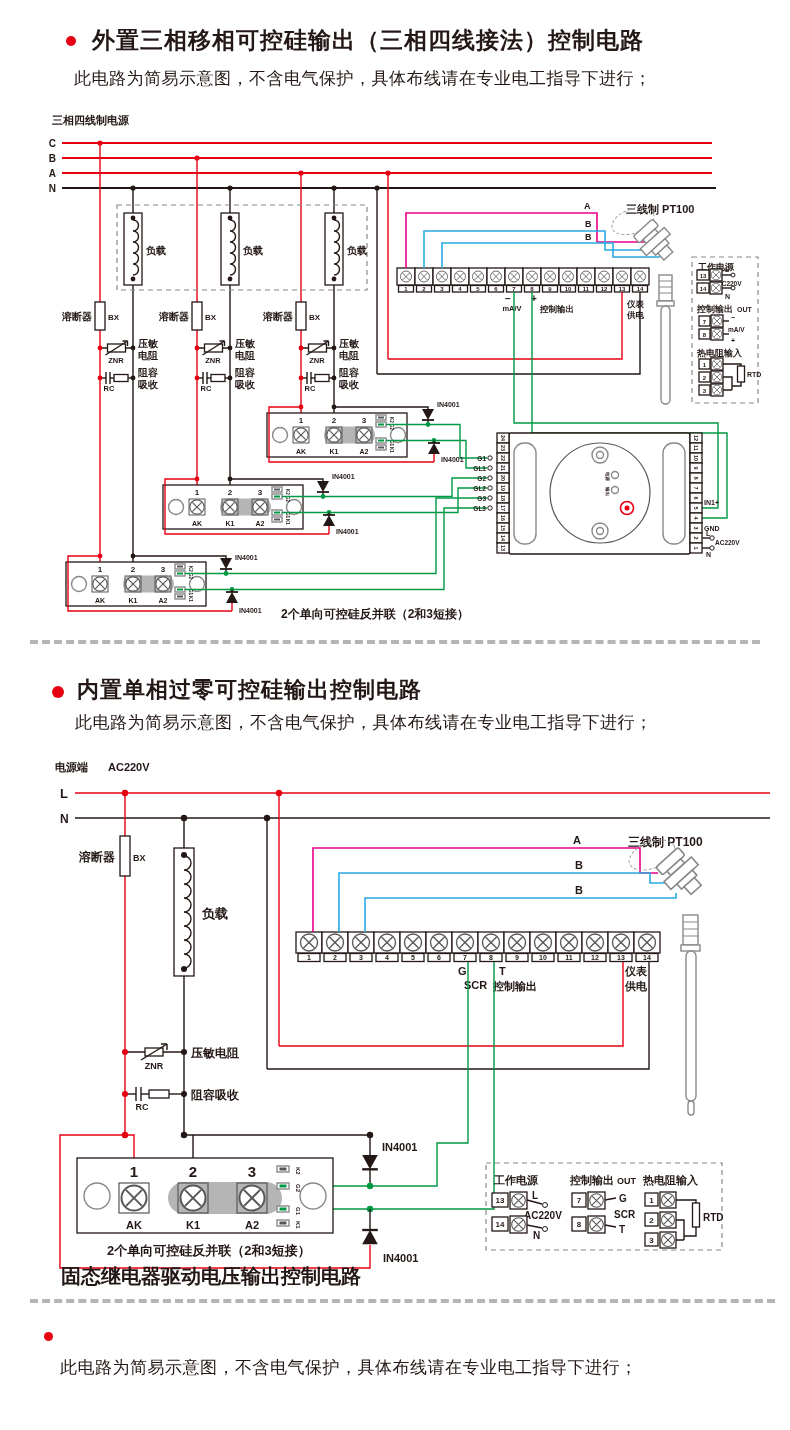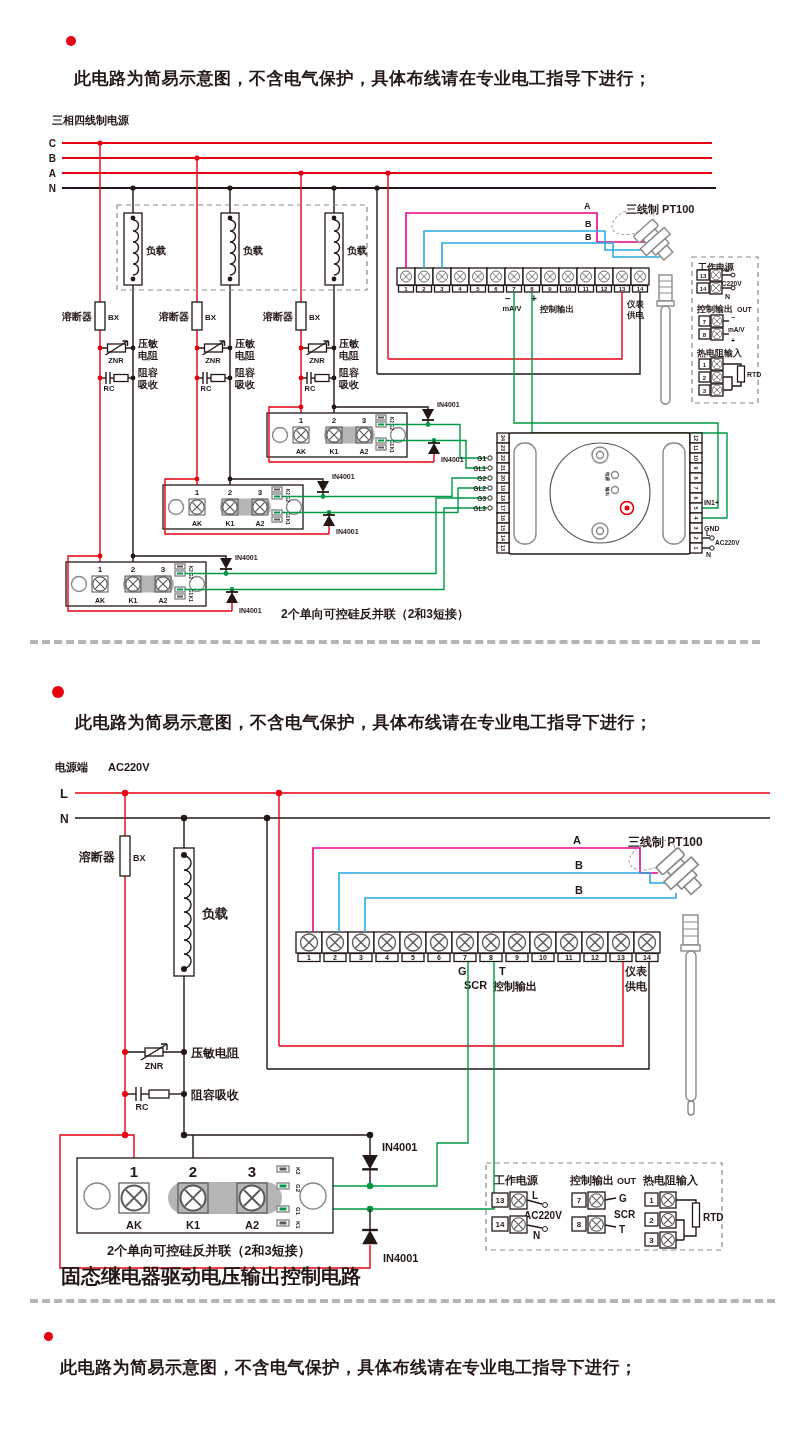--- a/index.html
+++ b/index.html
@@ -3,41 +3,42 @@
 <meta charset="utf-8">
 <style>
   html,body{margin:0;padding:0;background:#fff}
   .page{position:relative;width:790px;height:1430px;background:#fff;overflow:hidden;
         font-family:"Liberation Sans","DejaVu Sans",sans-serif;color:#231815}
   .abs{position:absolute}
   .bullet{position:absolute;background:#e60012;border-radius:50%}
   .t1{font-size:23px;font-weight:bold;letter-spacing:1px}
   .t2{font-size:22px;font-weight:bold;letter-spacing:1px}
   .t3{font-size:20px;font-weight:bold}
-  .sub{font-size:17px;font-weight:bold;letter-spacing:.5px}
+  .sub{font-size:17px;font-weight:normal;letter-spacing:.5px}
   .sep{position:absolute;height:0;border-top:4px dashed #b5b5b6}
   svg{position:absolute;left:0}
   svg text{font-family:"Liberation Sans","DejaVu Sans",sans-serif;font-weight:bold;fill:#231815}
   .wk{stroke:#231815;fill:none;stroke-width:1.4}
   .wr{stroke:#e60012;fill:none;stroke-width:1.4}
   .wg{stroke:#009944;fill:none;stroke-width:1.4}
   .wm{stroke:#ec008c;fill:none;stroke-width:1.6}
   .wb{stroke:#29abe2;fill:none;stroke-width:1.6}
   .bus{stroke-width:1.8}
   .box{fill:#fff;stroke:#231815;stroke-width:1.3}
   .gry{fill:#fff;stroke:#898989;stroke-width:1.4}
   .dsh{fill:none;stroke:#898989;stroke-width:1.2;stroke-dasharray:5 4}
   .dk{fill:#231815}.dr{fill:#e60012}.dg{fill:#009944}
 </style>
 </head>
 <body>
 
 <div class="page">
 
   <div class="bullet" style="left:66px;top:36px;width:10px;height:10px"></div>
+  <div class="abs t1" style="left:92px;top:25px">外置三相移相可控硅输出（三相四线接法）控制电路</div>
   <div class="abs sub" style="left:74px;top:67px">此电路为简易示意图，不含电气保护，具体布线请在专业电工指导下进行；</div>
 
   <svg style="top:110px" width="790" height="530" viewBox="0 0 790 530">
     <defs>
       <g id="screw">
           <circle r="10" fill="#fff" stroke="#595757" stroke-width="1.6"></circle>
         <line x1="-6.5" y1="-6.5" x2="6.5" y2="6.5" stroke="#595757" stroke-width="1.6"></line>
         <line x1="-6.5" y1="6.5" x2="6.5" y2="-6.5" stroke="#595757" stroke-width="1.6"></line>
         </g>
       <g id="dioded">
@@ -622,20 +623,21 @@
       <path class="wk" d="M723,254 H741 V256"></path>
       <rect x="737.5" y="256" width="7" height="16" class="box"></rect>
       <path class="wk" d="M741,272 V276 H732 M723,267 H732 V280 M723,280 H732"></path>
       <text x="747" y="267" font-size="7">RTD</text>
     </g>
   </svg>
 
   <div class="sep" style="left:30px;top:640px;width:730px"></div>
 
   <div class="bullet" style="left:52px;top:686px;width:12px;height:12px"></div>
+  <div class="abs t2" style="left:77px;top:675px">内置单相过零可控硅输出控制电路</div>
   <div class="abs sub" style="left:75px;top:711px">此电路为简易示意图，不含电气保护，具体布线请在专业电工指导下进行；</div>
 
   <svg style="top:755px" width="790" height="535" viewBox="0 0 790 535">
     <text x="55" y="16" font-size="11">电源端</text>
     <text x="108" y="16" font-size="11">AC220V</text>
     <line class="wr" x1="75" y1="38" x2="770" y2="38" stroke-width="2"></line>
     <line class="wk" x1="75" y1="63" x2="770" y2="63" stroke-width="2"></line>
     <text x="60" y="43" font-size="13" fill="#e60012">L</text>
     <text x="60" y="68" font-size="12">N</text>
     <circle class="dr" cx="125" cy="38" r="3.2"></circle>

